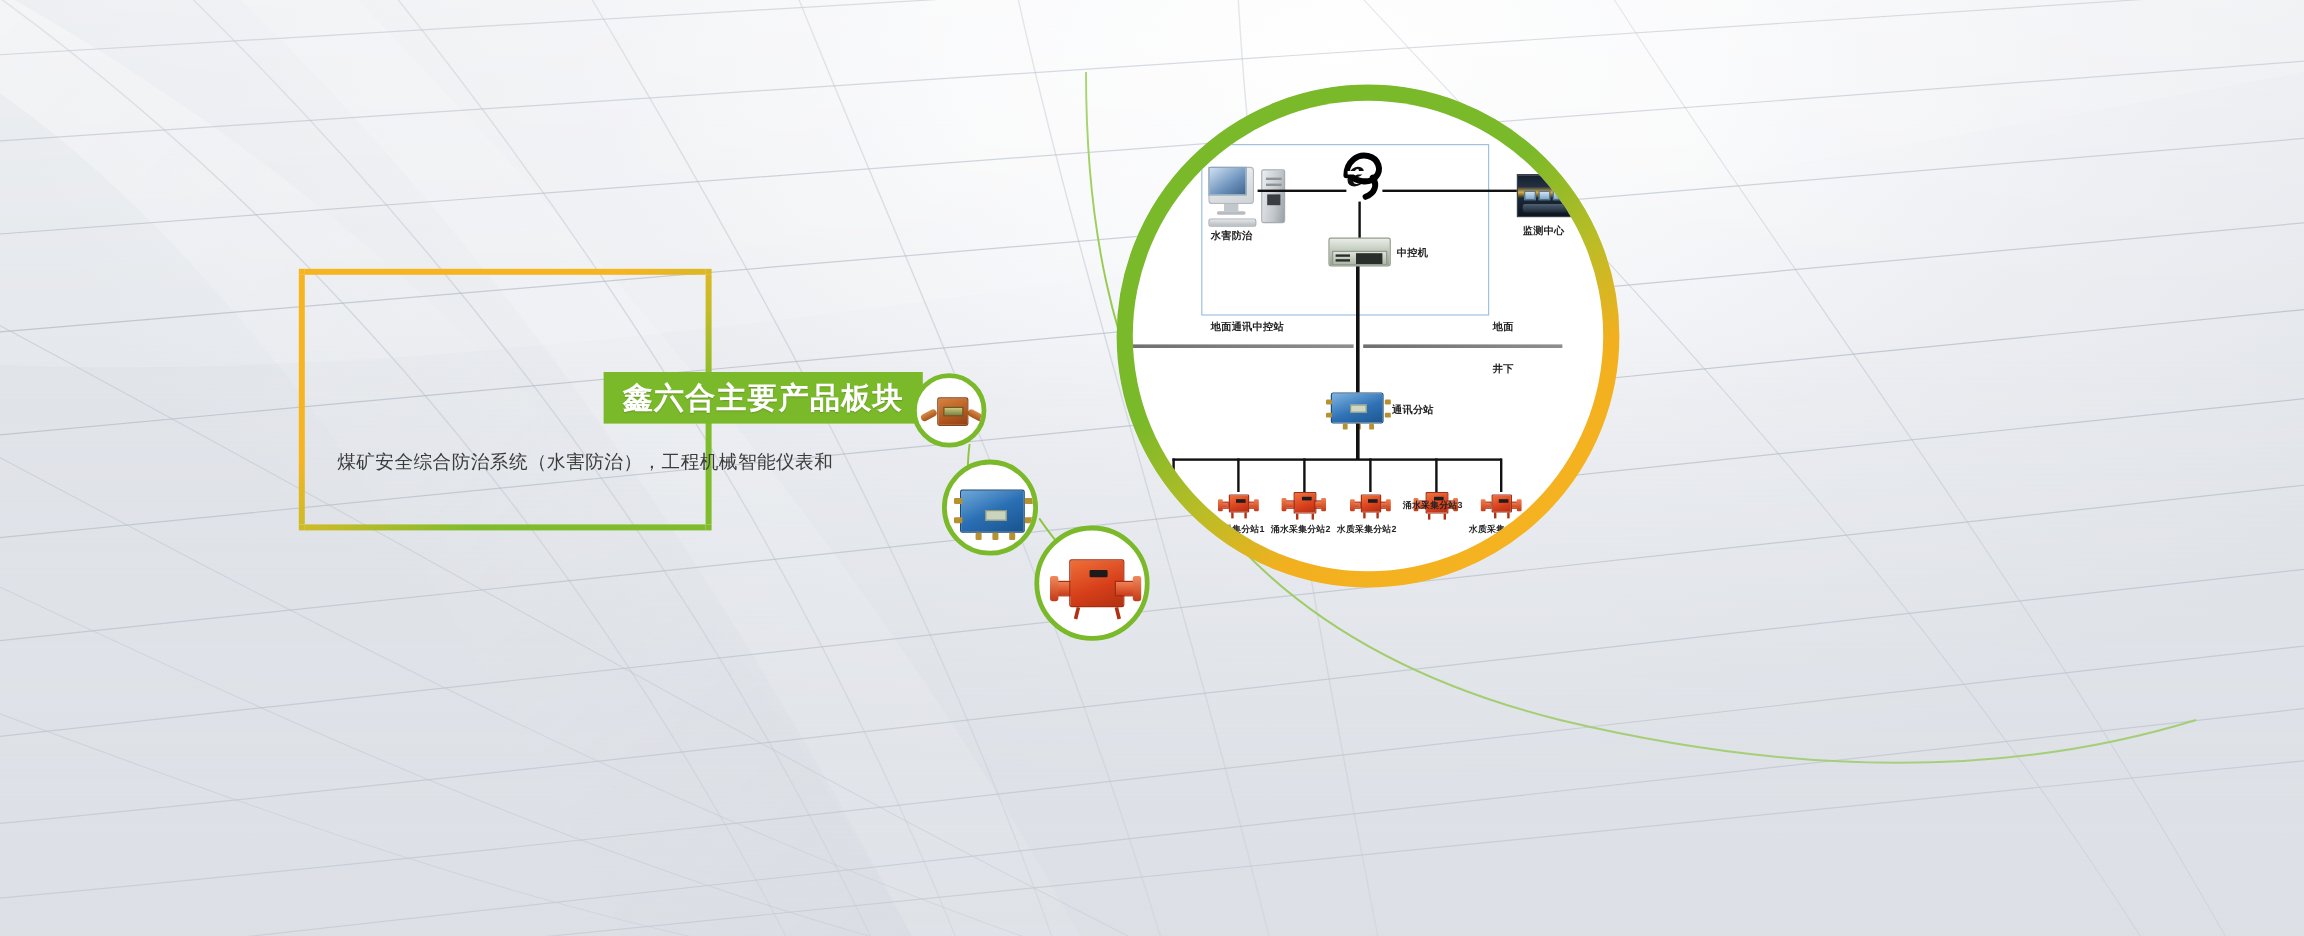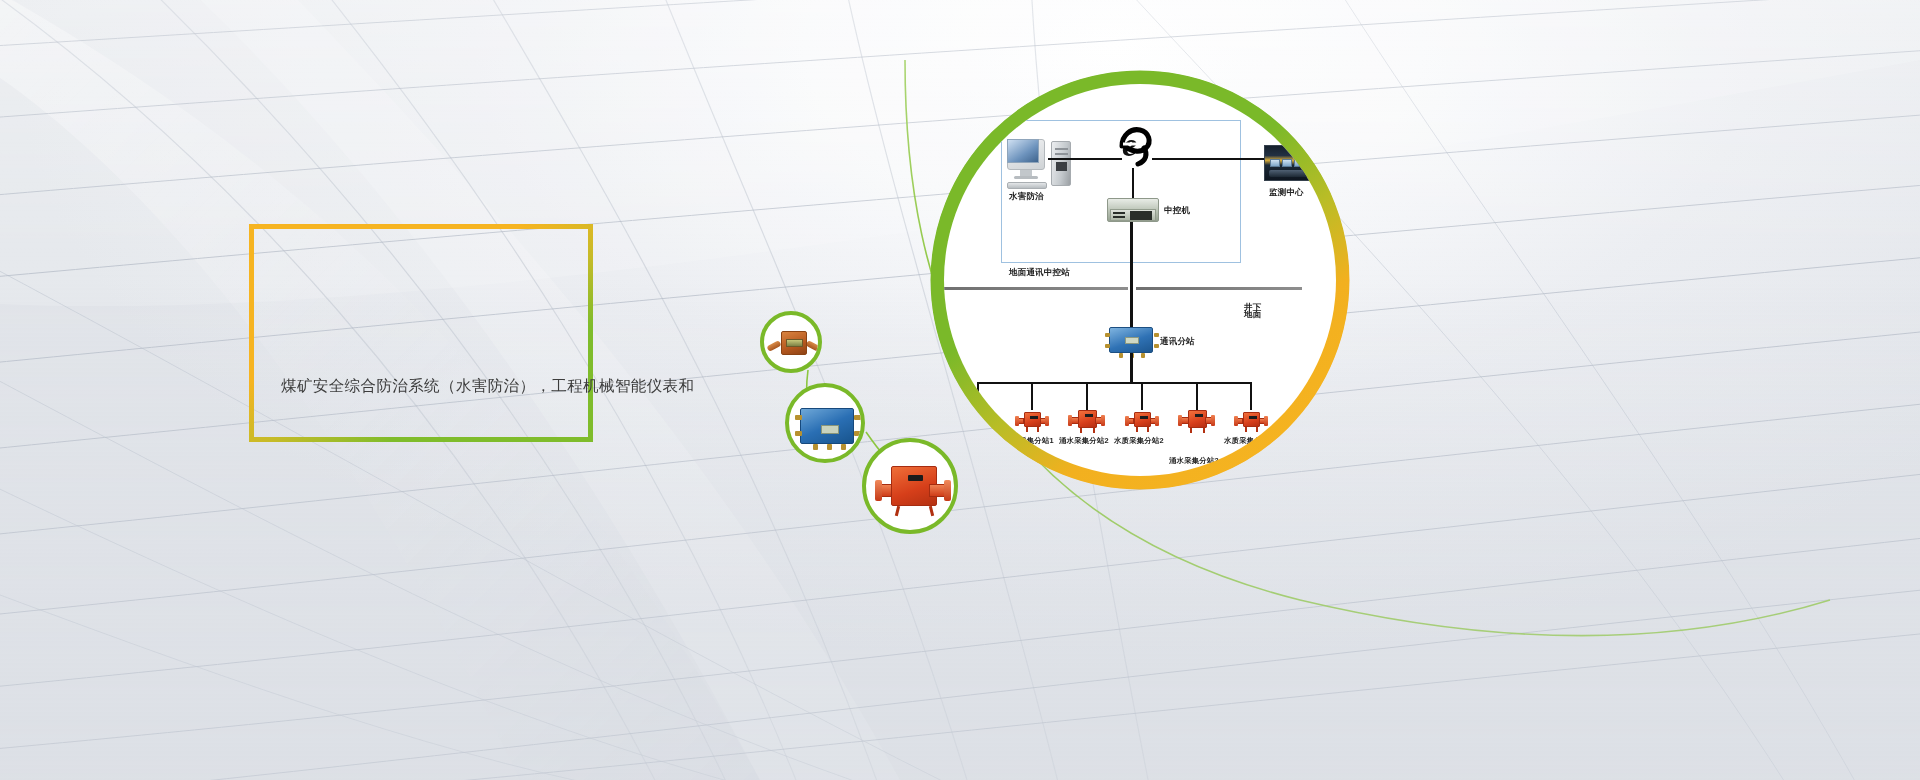--- a/index.html
+++ b/index.html
@@ -295,20 +295,23 @@
       <path d="M 1320 -40 C 1470 200 1680 470 1860 790"></path>
     </g>
 
     <path d="M 905 60 C 905 300 980 520 1300 600 C 1530 655 1700 640 1830 600" fill="none" stroke="#8cc63f" stroke-width="1.6" opacity="0.95"></path>
   </svg>
 
   <div class="bg-vignette"></div>
 
   <div class="info-box"></div>
 
+  <div class="title-banner">
+    <span>鑫六合主要产品板块</span>
+  </div>
 
   <div class="body-text">
     <p>煤矿安全综合防治系统（水害防治），工程机械智能仪表和</p>
   </div>
 
   <div class="big-circle-wrap">
 
     <svg class="big-circle-ring" width="420" height="420" viewBox="0 0 420 420">
       <defs>
         <linearGradient id="ringgrad" x1="0.15" y1="0" x2="0.85" y2="1">
@@ -364,21 +367,21 @@
             <div class="server-dark" style="left:19px;top:1px;width:22px;height:9px;"></div>
           </div>
         </div>
         <div class="dg-label" style="left:220px;top:121px;">中控机</div>
 
         <div class="dg-line" style="left:104px;top:74px;width:74px;height:2px;"></div>
         <div class="dg-line" style="left:208px;top:74px;width:112px;height:2px;"></div>
         <div class="dg-line" style="left:188px;top:84px;width:2px;height:30px;"></div>
 
         <div class="dg-label" style="left:65px;top:183px;">地面通讯中控站</div>
-        <div class="dg-label" style="left:300px;top:183px;margin-top:42px;">地面</div>
+        <div class="dg-label" style="left:300px;top:183px;">地面</div>
         <div class="dg-label" style="left:300px;top:218px;">井下</div>
 
         <div class="ground-line" style="left:-6px;top:203px;width:190px;"></div>
         <div class="ground-line" style="left:192px;top:203px;width:166px;"></div>
 
         <div class="dg-line" style="left:186px;top:138px;width:3px;height:105px;"></div>
 
         <div class="blue-box" style="left:165px;top:243px;">
           <div class="panel"></div>
           <div class="blue-nub" style="left:-5px;top:5px;"></div>
@@ -470,21 +473,21 @@
           <div class="red-pipe" style="left:24px;top:8px;height:6px;width:7px;"></div>
           <div class="red-flange" style="left:29px;top:6px;height:10px;"></div>
           <div class="red-leg" style="left:10px;top:17px;"></div>
           <div class="red-leg" style="left:21px;top:17px;"></div>
         </div>
 
         <div class="dg-label small" style="left:5px;top:352px;">涌水采集分站1</div>
         <div class="dg-label small" style="left:60px;top:352px;">水质采集分站1</div>
         <div class="dg-label small" style="left:115px;top:352px;">涌水采集分站2</div>
         <div class="dg-label small" style="left:170px;top:352px;">水质采集分站2</div>
-        <div class="dg-label small" style="left:225px;top:372px;">涌水采集分站3</div>
+        <div class="dg-label small" style="left:225px;top:332px;">涌水采集分站3</div>
         <div class="dg-label small" style="left:280px;top:352px;">水质采集分站3</div>
 
       </div>
     </div>
   </div>
 
   <svg class="connector" style="left:760px;top:310px;" width="240" height="230" viewBox="0 0 240 230">
     <path d="M 48 60 C 44 92 48 108 62 118" fill="none" stroke="#8cc63f" stroke-width="1.6"></path>
     <path d="M 106 122 C 120 142 128 152 142 160" fill="none" stroke="#8cc63f" stroke-width="1.6"></path>
   </svg>

